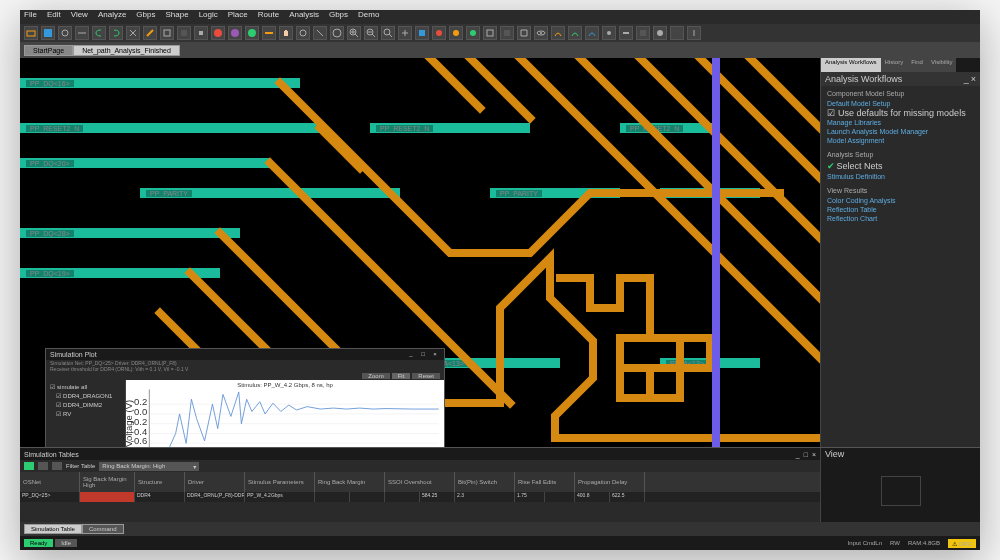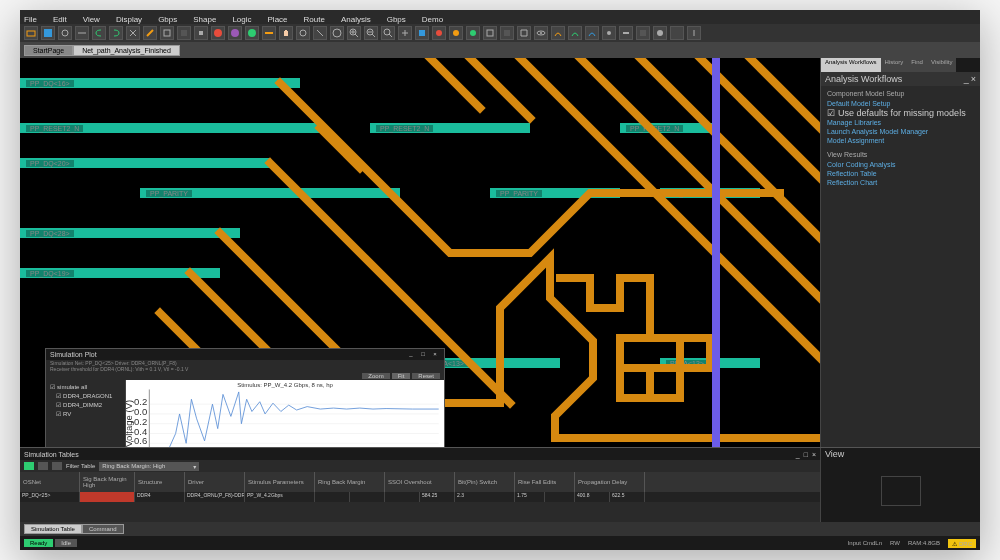--- a/index.html
+++ b/index.html
@@ -1,21 +1,21 @@
 <!DOCTYPE html>
 <html><head>
 <meta charset="utf-8">
 <style>
 *{margin:0;padding:0;box-sizing:border-box;font-family:Arial,sans-serif;font-size:9px;color:#ccc}
 body{background:#f5f5f5;display:flex;justify-content:center;align-items:center;height:100vh}
 .app{width:960px;height:540px;background:#000;box-shadow:0 10px 40px rgba(0,0,0,0.3);display:flex;flex-direction:column;position:relative;overflow:hidden}
 .titlebar{height:14px;background:#1a1a1a;display:flex;align-items:center;padding:0 4px;justify-content:space-between}
 .titlebar .title{font-size:7px;color:#999}
 .brand{font-size:8px;color:#fff;letter-spacing:1px}
-.menubar{height:14px;background:#2a2a2a;display:flex;align-items:flex-end;padding:0 4px;gap:16px}
+.menubar{height:14px;background:#2a2a2a;display:flex;align-items:flex-start;padding:0 4px;gap:10px}
 .menubar span{font-size:8px;color:#ddd;cursor:pointer}
 .toolbar{height:18px;background:#333;display:flex;align-items:center;padding:0 4px;gap:3px}
 .tool-icon{width:14px;height:14px;background:#444;border:1px solid #555;display:flex;align-items:center;justify-content:center;cursor:pointer}
 .tool-icon svg{width:10px;height:10px}
 .tabbar{height:16px;background:#444;display:flex;align-items:center;padding:0 4px}
 .tab{background:#ccc;color:#000;padding:1px 8px;font-size:7px;border:1px solid #999}
 .main{flex:1;display:flex;overflow:hidden}
 .canvas{flex:1;background:#000;position:relative;overflow:hidden}
 .trace{position:absolute;font-size:7px;display:flex;align-items:center;padding-left:6px}
 .trace.teal{background:#1abc9c;color:#0a4a3e}
@@ -74,21 +74,21 @@
 </style>
 </head>
 <body>
 
 <div class="app">
 
   <div class="menubar">
     <span>File</span>
     <span>Edit</span>
     <span>View</span>
-    <span>Display</span>
+    <span>Analyze</span>
     <span>Gbps</span>
     <span>Shape</span>
     <span>Logic</span>
     <span>Place</span>
     <span>Route</span>
     <span>Analysis</span>
     <span>Gbps</span>
     <span>Demo</span>
   </div>
 
@@ -446,20 +446,25 @@
         <div class="rp-link">Default Model Setup</div>
         <div class="rp-checkbox">
             <span>☑</span>
             <span>Use defaults for missing models</span>
           </div>
         <div class="rp-link">Manage Libraries</div>
         <div class="rp-link">Launch Analysis Model Manager</div>
         <div class="rp-link">Model Assignment</div>
       </div>
       <div class="rp-section">
+        <div class="rp-section-title">Analysis Setup</div>
+        <div class="rp-link"><span class="check">✔</span><span>Select Nets</span></div>
+        <div class="rp-link">Stimulus Definition</div>
+      </div>
+      <div class="rp-section">
         <div class="rp-section-title">View Results</div>
         <div class="rp-link">Color Coding Analysis</div>
         <div class="rp-link">Reflection Table</div>
         <div class="rp-link">Reflection Chart</div>
       </div>
     </div>
   </div>
 
   <div class="bottom">
     <div class="bottom-left">

